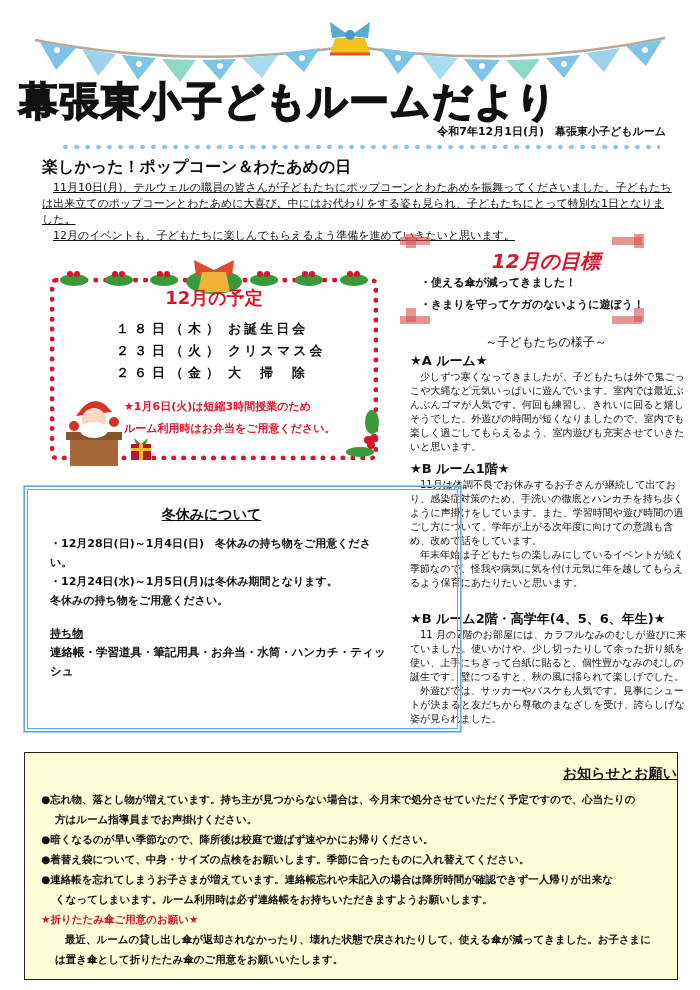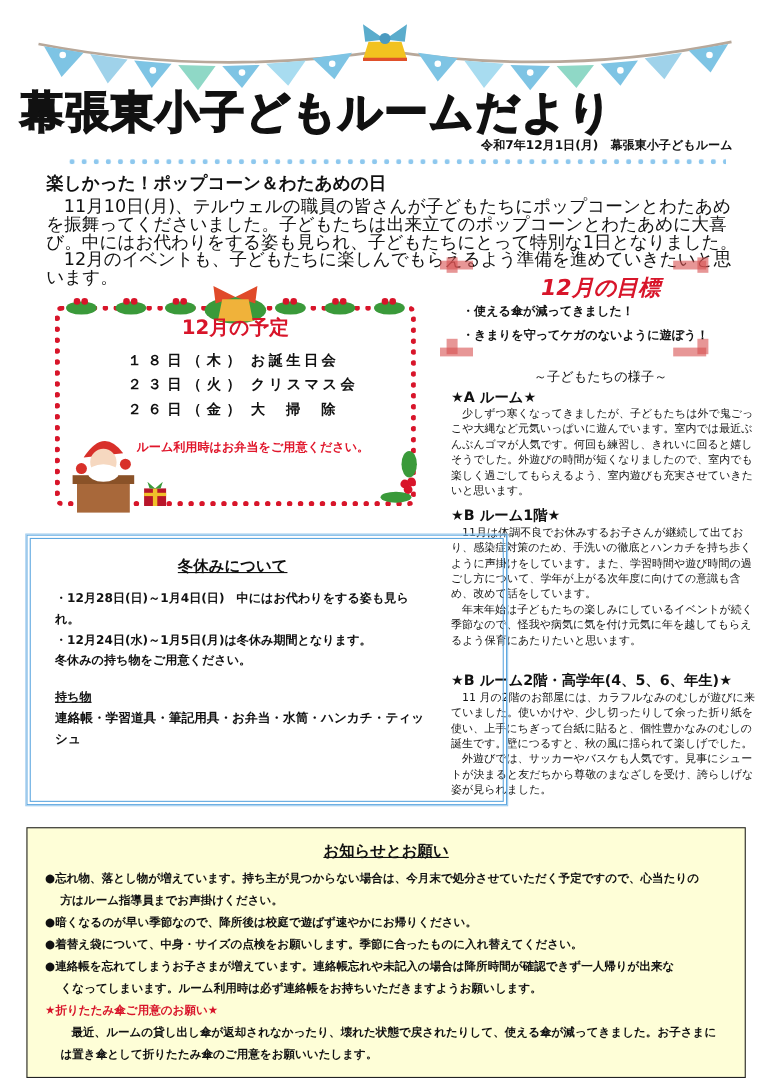--- a/index.html
+++ b/index.html
@@ -15,21 +15,21 @@
   .title { left: 0; width: 576px; top: 74px; text-align: center;
     font-family: "DejaVu Sans", sans-serif; font-weight: 900; font-size: 40px;
     letter-spacing: 1px; color: #111; -webkit-text-stroke: 1.5px #111; }
   .dateline { right: 34px; top: 124px; font-size: 11px; font-weight: bold; }
   .dots { left: 60px; top: 144px; width: 600px; height: 6px;
     background-image: radial-gradient(circle, #8ec8ee 2.2px, transparent 2.6px);
     background-size: 11px 6px; background-repeat: repeat-x; }
 
   
   .pop-title { left: 42px; top: 157px; font-size: 16px; font-weight: bold; }
-  .pop-body { left: 42px; top: 180px; width: 630px; font-size: 16px; line-height: 16px; }
+  .pop-body { left: 42px; top: 180px; width: 630px; font-size: 11px; line-height: 16px; text-decoration: underline; }
   .pop-body p { text-indent: 1em; }
 
   
   .sched { left: 44px; top: 258px; width: 340px; height: 210px; }
   .sched-frame { left: 6px; top: 20px; width: 328px; height: 182px;
     border: 5px dotted #d8152a; border-radius: 6px; }
   .sched-title { left: 0; width: 340px; top: 28px; text-align: center;
     color: #d8152a; font-size: 18px; font-weight: 900; }
   .sched-rows { left: 72px; top: 60px; width: 240px; font-size: 13px; font-weight: bold; }
   .sched-row { display: flex; height: 22px; line-height: 22px; }
@@ -56,21 +56,21 @@
   .winter-title { left: 0; width: 367px; top: 16px; text-align: center;
     font-size: 14px; font-weight: 900; text-decoration: underline; }
   .winter-body { left: 22px; top: 44px; width: 340px; font-size: 11px; font-weight: bold; line-height: 19px; }
   .winter-items-h { text-decoration: underline; margin-top: 14px; }
   .winter-items { font-weight: 900; font-size: 11.5px; }
   .winter-note { margin-top: 14px; line-height: 22px; }
 
   
   .notice { left: 24px; top: 752px; width: 654px; height: 228px;
     background: #fefed7; border: 1px solid #222; }
-  .notice-title { left: 0; width: 652px; top: 12px; text-align: center;
+  .notice-title { left: 0; width: 652px; top: 12px; text-align: right;
     font-size: 14px; font-weight: 900; text-decoration: underline; }
   .notice-body { left: 16px; top: 36px; width: 630px; font-size: 10.5px; font-weight: bold; line-height: 20px; }
   .notice-body .ind { padding-left: 14px; }
   .notice-red { color: #d8152a; }
 </style>
 </head>
 <body>
 
 <svg class="abs bunting" viewBox="0 0 640 80">
   <path d="M5 32 Q160 62 320 38 Q480 62 635 30" stroke="#b8a89a" stroke-width="2.5" fill="none"></path>
@@ -156,20 +156,21 @@
     <div class="sched-row">
       <span class="d">２３日（火）</span>
       <span class="e">クリスマス会</span>
     </div>
     <div class="sched-row">
       <span class="d">２６日（金）</span>
       <span class="e">大　掃　除</span>
     </div>
   </div>
   <div class="abs sched-note">
+    <div>★1月6日(火)は短縮3時間授業のため</div>
     <div>ルーム利用時はお弁当をご用意ください。</div>
   </div>
   <svg class="abs" style="left:0;top:128px;width:100px;height:82px;" viewBox="0 0 100 82">
     <rect x="26" y="50" width="48" height="30" fill="#a8683a"></rect>
     <rect x="22" y="46" width="56" height="8" fill="#8a5228"></rect>
     <path d="M32 30 Q50 2 68 26 Z" fill="#d8302a"></path>
     <circle cx="50" cy="34" r="12" fill="#f6d8c0"></circle>
     <ellipse cx="50" cy="44" rx="14" ry="8" fill="#ffffff"></ellipse>
     <circle cx="70" cy="36" r="5" fill="#d8302a"></circle>
     <circle cx="30" cy="40" r="5" fill="#d8302a"></circle>
@@ -225,21 +226,21 @@
   <div class="room-h">★B ルーム2階・高学年(4、5、6、年生)★</div>
   <div class="room-b">
     <p>11 月の2階のお部屋には、カラフルなみのむしが遊びに来ていました。使いかけや、少し切ったりして余った折り紙を使い、上手にちぎって台紙に貼ると、個性豊かなみのむしの誕生です。壁につるすと、秋の風に揺られて楽しげでした。</p>
     <p>外遊びでは、サッカーやバスケも人気です。見事にシュートが決まると友だちから尊敬のまなざしを受け、誇らしげな姿が見られました。</p>
   </div>
 </div>
 
 <div class="abs winter">
   <div class="abs winter-title">冬休みについて</div>
   <div class="abs winter-body">
-    <div>・12月28日(日)～1月4日(日)　中にはお代わりをする姿も見られ。</div>
+    <div>・12月28日(日)～1月4日(日)　冬休みの持ち物をご用意ください。</div>
     <div>・12月24日(水)～1月5日(月)は冬休み期間となります。</div>
     <div>冬休みの持ち物をご用意ください。</div>
     <div class="winter-items-h">持ち物</div>
     <div class="winter-items">連絡帳・学習道具・筆記用具・お弁当・水筒・ハンカチ・ティッシュ</div>
   </div>
 </div>
 
 <div class="abs notice">
   <div class="abs notice-title">お知らせとお願い</div>
   <div class="abs notice-body">

